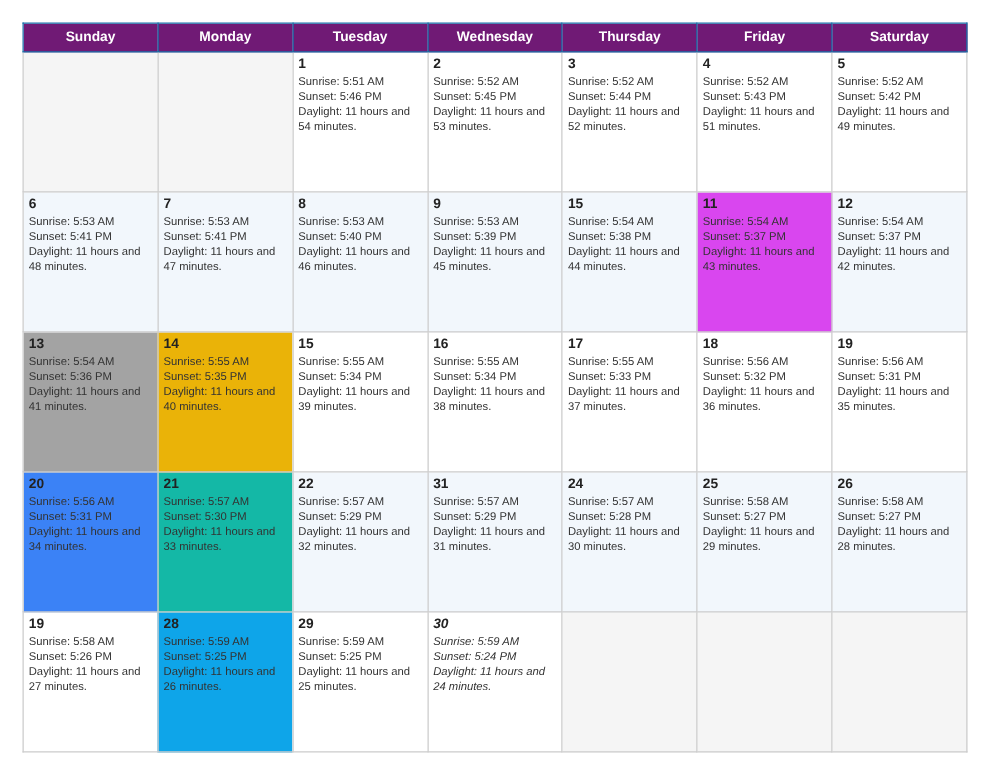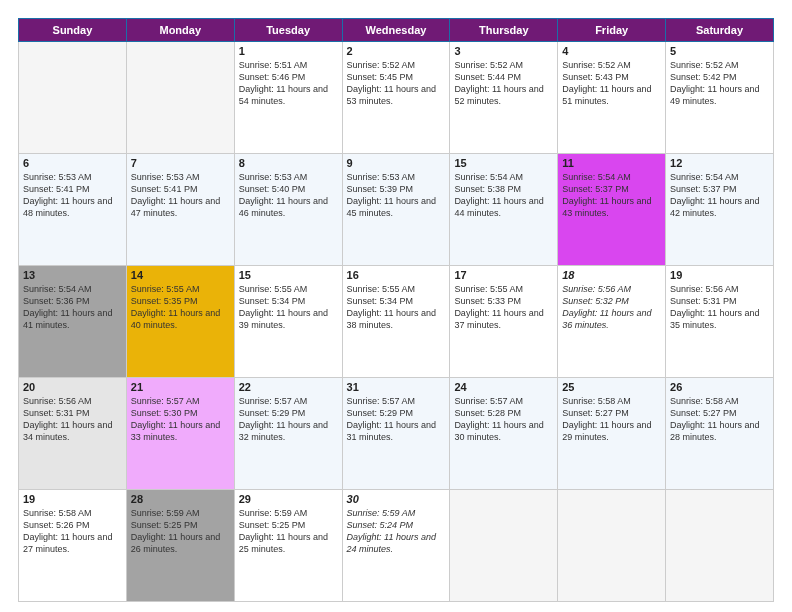--- a/index.html
+++ b/index.html
@@ -205,41 +205,41 @@
             <div class="cell-info" style="white-space: pre-line;">Sunrise: 5:55 AM
 Sunset: 5:34 PM
 Daylight: 11 hours and 38 minutes.</div>
           </td>
           <td style="background: rgb(255, 255, 255);">
             <span class="day-num">17</span>
             <div class="cell-info" style="white-space: pre-line;">Sunrise: 5:55 AM
 Sunset: 5:33 PM
 Daylight: 11 hours and 37 minutes.</div>
           </td>
-          <td style="background: rgb(255, 255, 255); font-style: italic;">
+          <td style="background: rgb(255, 255, 255);">
             <span class="day-num">18</span>
             <div class="cell-info" style="white-space: pre-line;">Sunrise: 5:56 AM
 Sunset: 5:32 PM
 Daylight: 11 hours and 36 minutes.</div>
           </td>
           <td style="background: rgb(255, 255, 255);">
             <span class="day-num">19</span>
             <div class="cell-info" style="white-space: pre-line;">Sunrise: 5:56 AM
 Sunset: 5:31 PM
 Daylight: 11 hours and 35 minutes.</div>
           </td>
         </tr>
         <tr>
-          <td style="background: #e5e5e5;">
+          <td style="background: #3b82f6;">
             <span class="day-num">20</span>
             <div class="cell-info" style="white-space: pre-line;">Sunrise: 5:56 AM
 Sunset: 5:31 PM
 Daylight: 11 hours and 34 minutes.</div>
           </td>
-          <td style="background: #f0abfc;">
+          <td style="background: #14b8a6;">
             <span class="day-num">21</span>
             <div class="cell-info" style="white-space: pre-line;">Sunrise: 5:57 AM
 Sunset: 5:30 PM
 Daylight: 11 hours and 33 minutes.</div>
           </td>
           <td style="background: rgb(242, 247, 252);">
             <span class="day-num">22</span>
             <div class="cell-info" style="white-space: pre-line;">Sunrise: 5:57 AM
 Sunset: 5:29 PM
 Daylight: 11 hours and 32 minutes.</div>
@@ -269,21 +269,21 @@
 Daylight: 11 hours and 28 minutes.</div>
           </td>
         </tr>
         <tr>
           <td style="background: rgb(255, 255, 255);">
             <span class="day-num">19</span>
             <div class="cell-info" style="white-space: pre-line;">Sunrise: 5:58 AM
 Sunset: 5:26 PM
 Daylight: 11 hours and 27 minutes.</div>
           </td>
-          <td style="background: #a3a3a3;">
+          <td style="background: #0ea5e9;">
             <span class="day-num">28</span>
             <div class="cell-info" style="white-space: pre-line;">Sunrise: 5:59 AM
 Sunset: 5:25 PM
 Daylight: 11 hours and 26 minutes.</div>
           </td>
           <td style="background: rgb(255, 255, 255);">
             <span class="day-num">29</span>
             <div class="cell-info" style="white-space: pre-line;">Sunrise: 5:59 AM
 Sunset: 5:25 PM
 Daylight: 11 hours and 25 minutes.</div>

